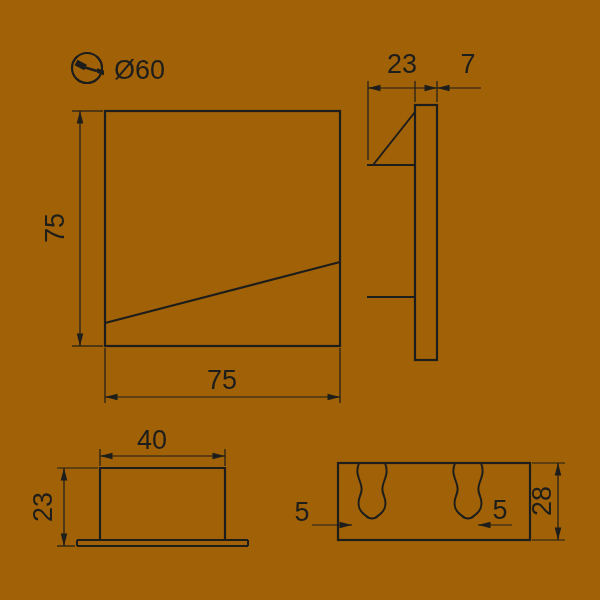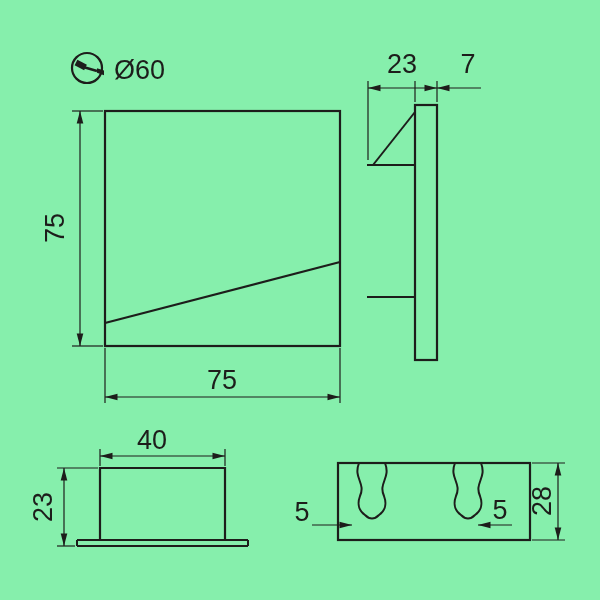--- a/index.html
+++ b/index.html
@@ -1,16 +1,16 @@
 <!DOCTYPE html>
 <html><head>
 <meta charset="utf-8">
 <style>
   html,body{margin:0;padding:0;background:#ffffff;}
-  .page{width:600px;height:600px;background:#86efac;position:relative;overflow:hidden;}
+  .page{width:600px;height:600px;background:#a16207;position:relative;overflow:hidden;}
   svg{display:block;}
   .dim-text{font-family:"Liberation Sans","DejaVu Sans",sans-serif;font-size:27px;fill:#1d1d1b;}
   .obj{stroke:#1d1d1b;stroke-width:2.2;fill:none;stroke-linecap:butt;stroke-linejoin:miter;}
   .obj-thin{stroke:#1d1d1b;stroke-width:2;fill:none;}
   .dim{stroke:#1d1d1b;stroke-width:1.2;fill:none;}
 </style>
 </head>
 <body>
 
 <div class="page">

